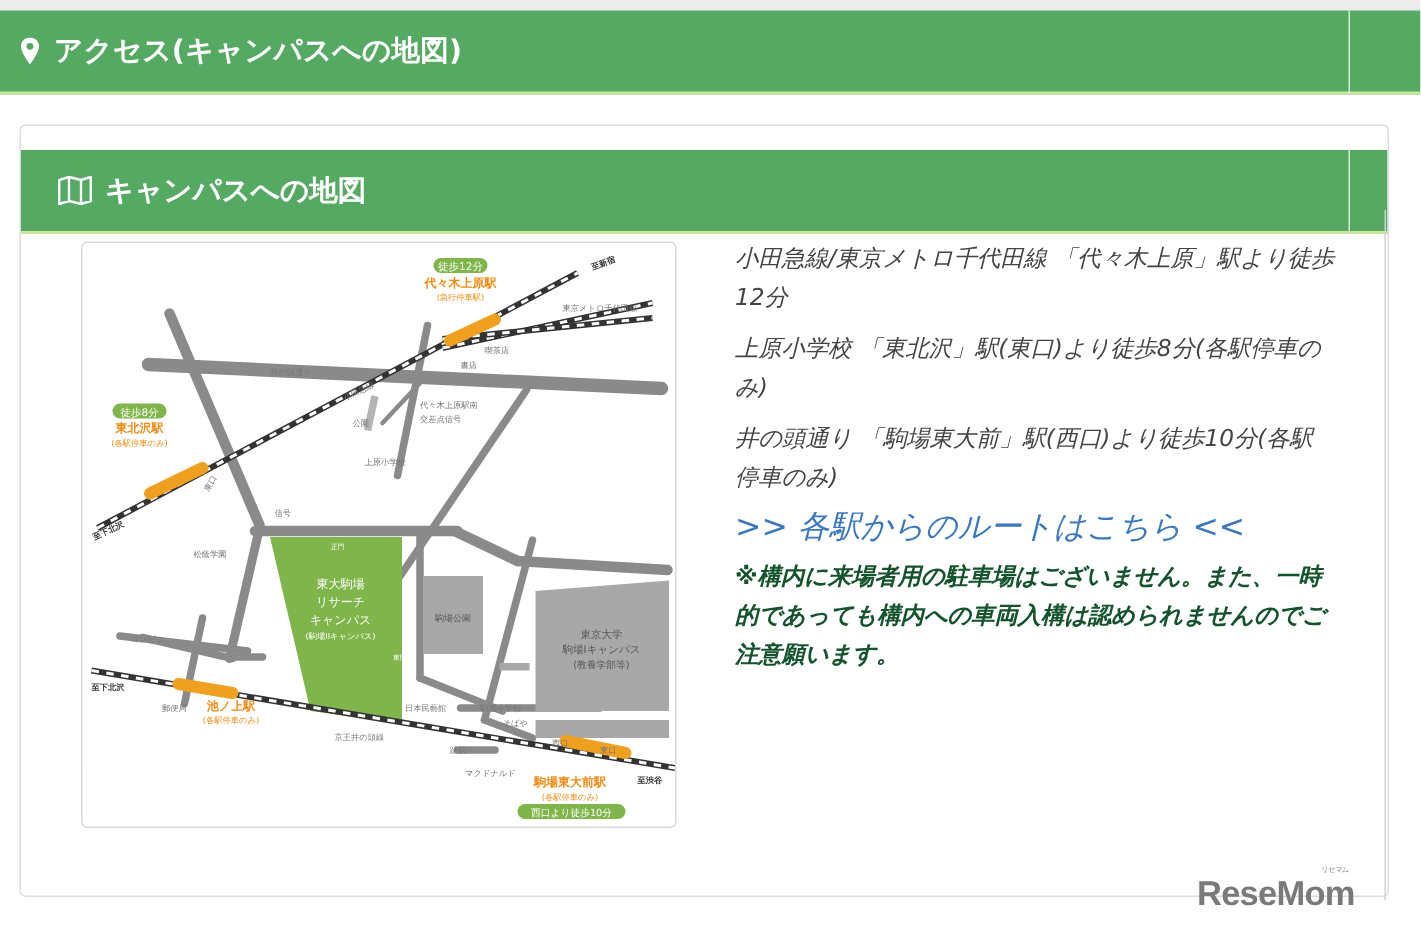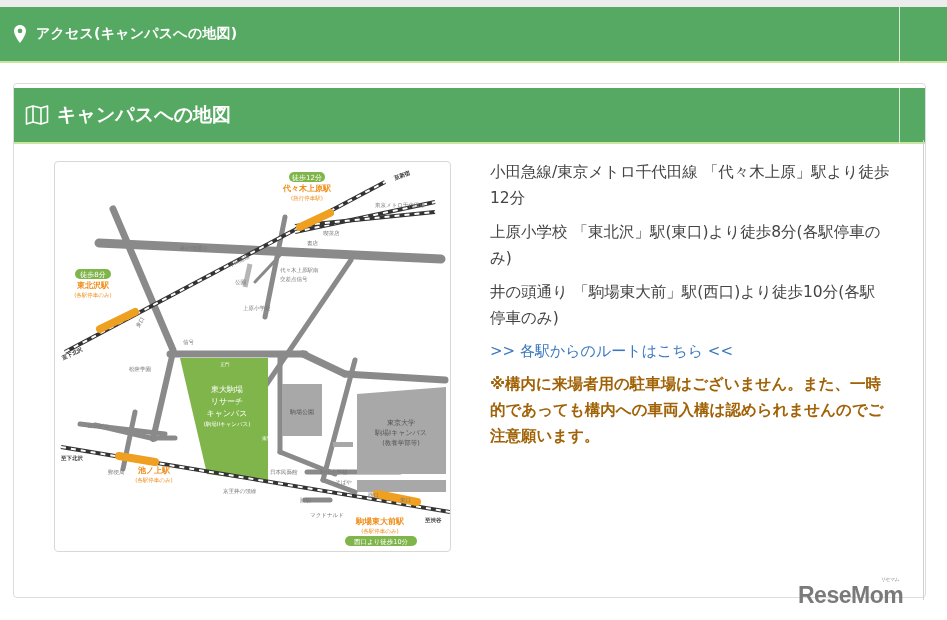--- a/index.html
+++ b/index.html
@@ -7,43 +7,43 @@
   body { font-family: "DejaVu Sans", "Liberation Sans", sans-serif; color: #333; position: relative; }
 
   .topstrip { position: absolute; left: 0; top: 0; width: 947px; height: 7px; background: #ececec; }
 
   .section-header {
     position: absolute; left: 0; top: 7px; width: 947px; height: 56px;
     background: #55a962; border-bottom: 2px solid #c8e6a0;
     display: flex; align-items: center; padding-left: 14px;
   }
   .section-header .divider { position: absolute; left: 899px; top: 0; width: 1px; height: 56px; background: #d6ecd0; }
-  .section-title { color: #fff; font-size: 14px; font-weight: bold; margin-left: 10px; letter-spacing: 0.2px; }
+  .section-title { color: #fff; font-size: 19px; font-weight: bold; margin-left: 10px; letter-spacing: 0.2px; }
 
   .panel {
     position: absolute; left: 13px; top: 83px; width: 913px; height: 515px;
     border: 1px solid #dcdcdc; border-radius: 4px; background: #fff; overflow: hidden;
   }
   .panel-header {
-    position: absolute; left: 0; top: 4px; width: 911px; height: 56px;
+    position: absolute; left: 0; top: 16px; width: 911px; height: 56px;
     background: #55a962; border-bottom: 2px solid #c8e6a0;
-    display: flex; align-items: center; padding-left: 11px;
+    display: flex; align-items: center; padding-left: 24px;
   }
   .panel-header .divider { position: absolute; left: 885px; top: 0; width: 1px; height: 56px; background: #d6ecd0; }
   .panel-title { color: #fff; font-size: 19px; font-weight: bold; margin-left: 8px; }
 
   .map-frame {
     position: absolute; left: 40px; top: 77px; width: 397px; height: 391px;
     border: 1px solid #d8d8d8; border-radius: 4px; background: #fff; overflow: hidden;
   }
 
-  .info { position: absolute; left: 476px; top: 75px; width: 400px; }
+  .info { position: absolute; left: 476px; top: 75px; width: 400px; font-style: italic; }
   .info p { font-size: 15.5px; line-height: 26px; color: #444; margin-bottom: 8px; }
-  .route-link { display: block; font-size: 15px; color: #3b78c0; text-decoration: none; margin-bottom: 8px; line-height: 24px; }
-  .notice { font-size: 15.5px; font-weight: bold; line-height: 26px; color: #a16207; }
+  .route-link { display: block; font-size: 21px; color: #3b78c0; text-decoration: none; margin-bottom: 8px; line-height: 24px; }
+  .notice { font-size: 15.5px; font-weight: bold; line-height: 26px; color: #14532d; }
 
   .right-line { position: absolute; left: 923px; top: 140px; width: 1px; height: 460px; background: #d0d0d0; }
   .watermark { position: absolute; left: 798px; top: 582px; font-size: 23px; font-weight: bold; color: #7a7a7a; font-family: "Liberation Sans", sans-serif; letter-spacing: -0.5px; }
   .watermark small { position: absolute; right: 4px; top: -6px; font-size: 5px; font-weight: normal; color: #888; }
 
   .map-svg text { font-family: "DejaVu Sans", sans-serif; }
 </style>
 </head>
 <body>
 

